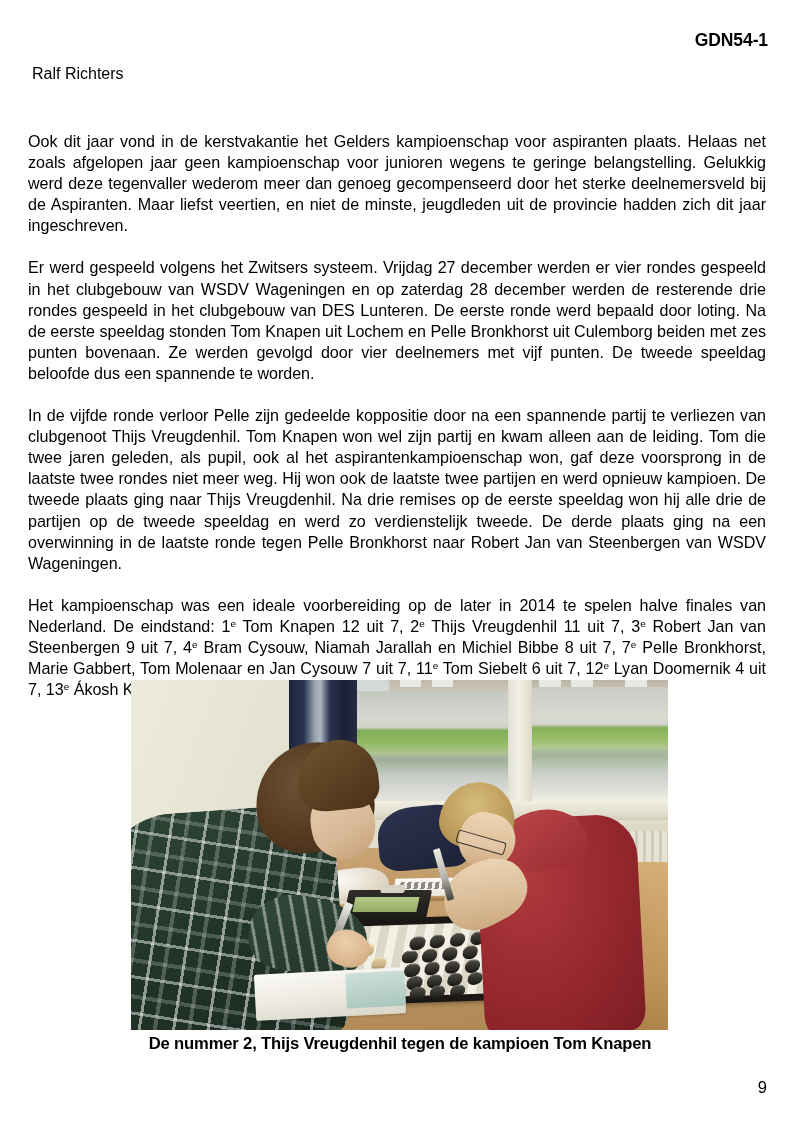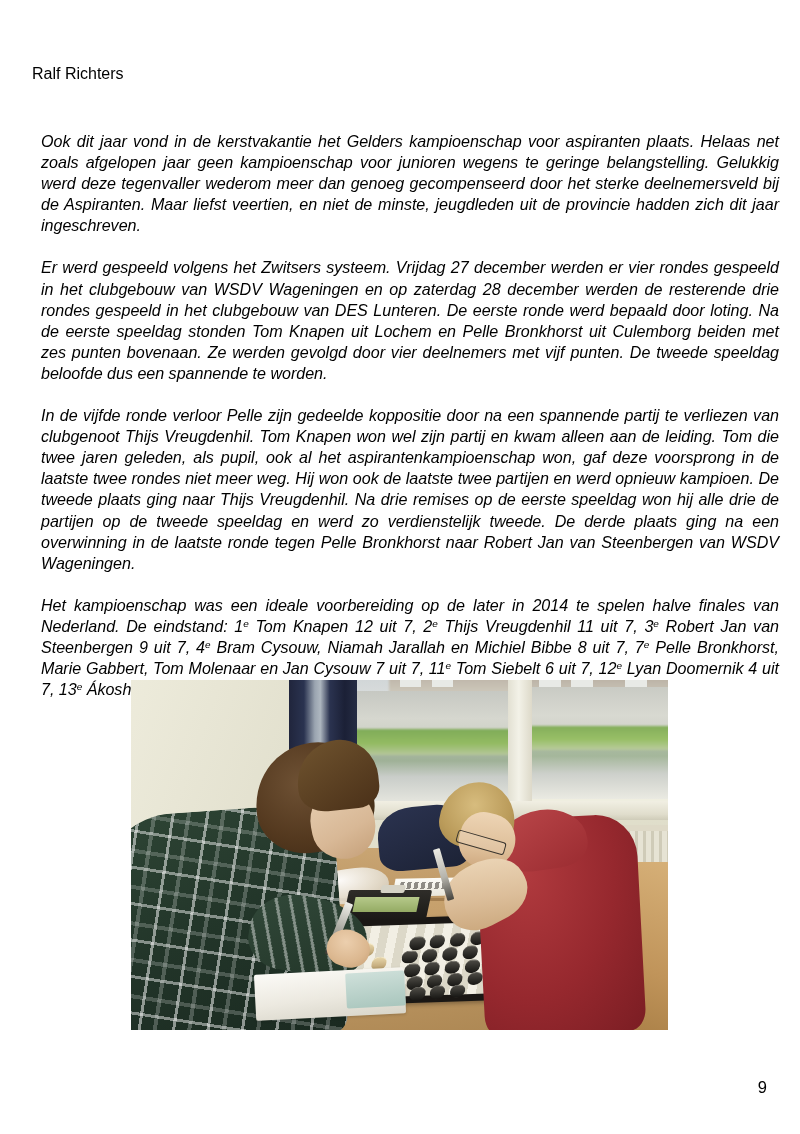--- a/index.html
+++ b/index.html
@@ -48,23 +48,22 @@
   .doc-author {
     font-size: 16px;
     line-height: 1.25;
     margin: 3px 0 0 0;
   }
 
   
   .body-text {
     position: absolute;
     top: 131px;
-    left: 41px;
+    left: 28px;
     width: 738px;
-    font-style: italic;
   }
   .para {
     font-size: 16.1px;
     line-height: 21.1px;
     text-align: justify;
     text-justify: inter-word;
     margin: 0 0 21px 0;
     letter-spacing: -0.02px;
     word-spacing: 0px;
     -webkit-hyphens: none;
@@ -435,20 +434,21 @@
     top: 1078px;
     right: 33px;
     font-size: 16.5px;
   }
 </style>
 </head>
 <body>
 
 <div class="page">
 
+  <div class="doc-header">GDN54-1</div>
 
   <div class="title-block">
     <p class="doc-author">Ralf Richters</p>
   </div>
 
   <div class="body-text">
     <p class="para">Ook dit jaar vond in de kerstvakantie het Gelders kampioenschap voor aspiranten plaats. Helaas net zoals afgelopen jaar geen kampioenschap voor junioren wegens te geringe belangstelling. Gelukkig werd deze tegenvaller wederom meer dan genoeg gecompenseerd door het sterke deelnemersveld bij de Aspiranten. Maar liefst veertien, en niet de minste, jeugdleden uit de provincie hadden zich dit jaar ingeschreven.</p>
     <p class="para">Er werd gespeeld volgens het Zwitsers systeem. Vrijdag 27 december werden er vier rondes gespeeld in het clubgebouw van WSDV Wageningen en op zaterdag 28 december werden de resterende drie rondes gespeeld in het clubgebouw van DES Lunteren. De eerste ronde werd bepaald door loting. Na de eerste speeldag stonden Tom Knapen uit Lochem en Pelle Bronkhorst uit Culemborg beiden met zes punten bovenaan. Ze werden gevolgd door vier deelnemers met vijf punten. De tweede speeldag beloofde dus een spannende te worden.</p>
     <p class="para">In de vijfde ronde verloor Pelle zijn gedeelde koppositie door na een spannende partij te verliezen van clubgenoot Thijs Vreugdenhil. Tom Knapen won wel zijn partij en kwam alleen aan de leiding. Tom die twee jaren geleden, als pupil, ook al het aspirantenkampioenschap won, gaf deze voorsprong in de laatste twee rondes niet meer weg. Hij won ook de laatste twee partijen en werd opnieuw kampioen. De tweede plaats ging naar Thijs Vreugdenhil. Na drie remises op de eerste speeldag won hij alle drie de partijen op de tweede speeldag en werd zo verdienstelijk tweede. De derde plaats ging na een overwinning in de laatste ronde tegen Pelle Bronkhorst naar Robert Jan van Steenbergen van WSDV Wageningen.</p>
     <p class="para" id="standings-para">Het  kampioenschap was een ideale voorbereiding op de later in 2014 te spelen halve finales van Nederland. De eindstand: <span>1</span><sup>e</sup><span> Tom Knapen 12 uit 7, </span><span>2</span><sup>e</sup><span> Thijs Vreugdenhil 11 uit 7, </span><span>3</span><sup>e</sup><span> Robert Jan van Steenbergen 9 uit 7, </span><span>4</span><sup>e</sup><span> Bram Cysouw, Niamah Jarallah en Michiel Bibbe 8 uit 7, </span><span>7</span><sup>e</sup><span> Pelle Bronkhorst, Marie Gabbert, Tom Molenaar en Jan Cysouw 7 uit 7, </span><span>11</span><sup>e</sup><span> Tom Siebelt 6 uit 7, </span><span>12</span><sup>e</sup><span> Lyan Doomernik 4 uit 7, </span><span>13</span><sup>e</sup><span> Ákosh Kardos 3 uit 7, </span><span>14</span><sup>e</sup><span> Machiel Weistra 1 uit 7.</span></p>
@@ -567,16 +567,17 @@
       <div class="p2-hair"></div>
       <div class="p2-face"></div>
       <div class="p2-glasses"></div>
       <div class="p2-arm"></div>
       <div class="p2-pen"></div>
 
       <div class="photo-blur"></div>
     </div>
   </div>
 
+  <div class="caption">De nummer 2, Thijs Vreugdenhil tegen de kampioen Tom Knapen</div>
 
   <div class="page-number">9</div>
 
 </div>
 
 </body></html>

